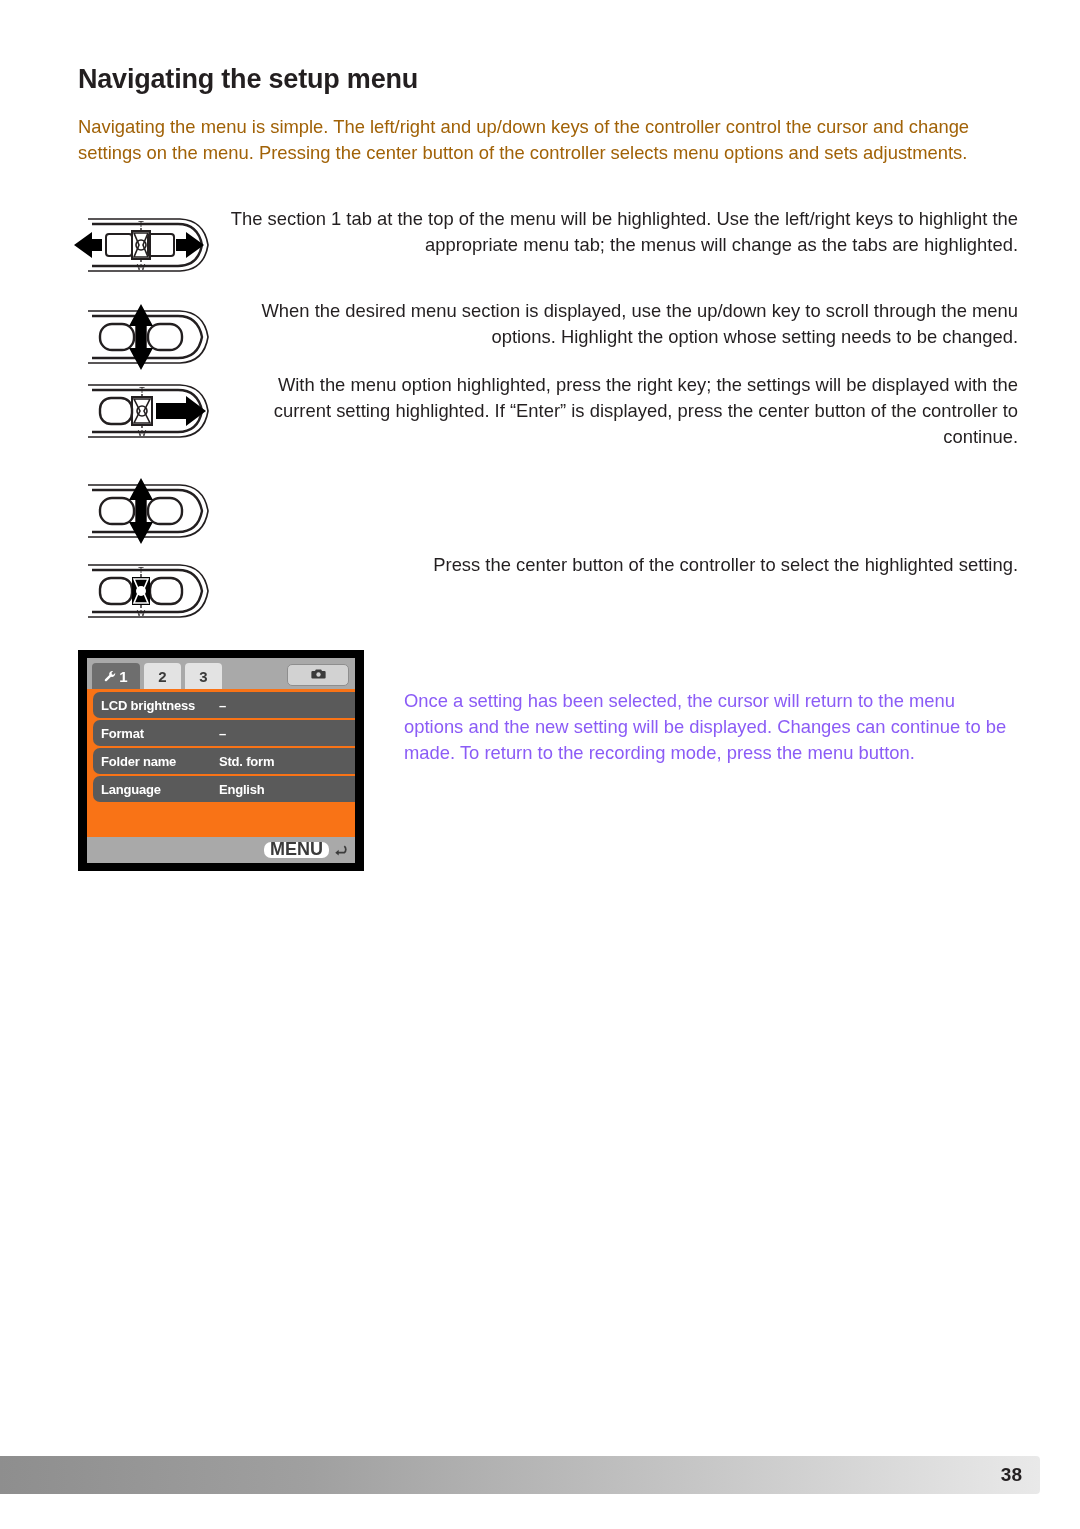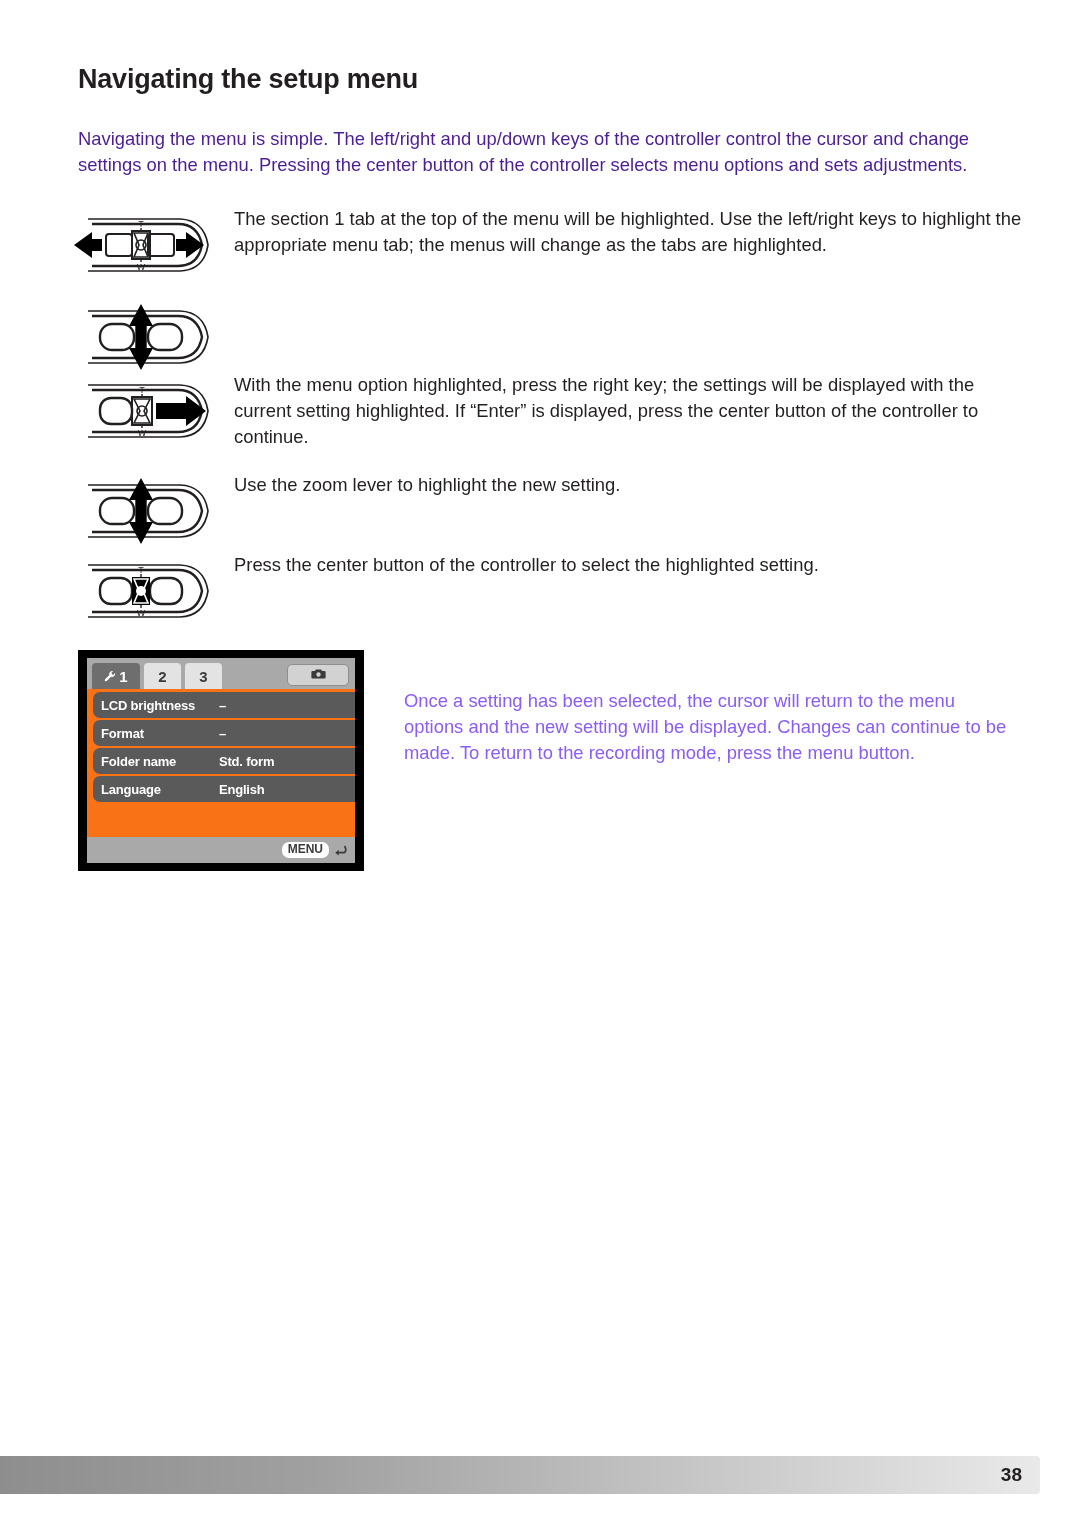--- a/index.html
+++ b/index.html
@@ -24,25 +24,25 @@
     font-size: 27px;
     font-weight: bold;
     letter-spacing: -0.2px;
     color: #231f20;
   }
 
   
   .intro {
     position: absolute;
     left: 78px;
-    top: 126px;
+    top: 114px;
     width: 930px;
     font-size: 18.4px;
     line-height: 26px;
-    color: #4c1d95;
+    color: #a16207;
   }
 
   
   .steps {
     position: absolute;
     left: 0;
     top: 206px;
     width: 1080px;
   }
   .step {
@@ -50,25 +50,26 @@
     display: flex;
     align-items: flex-start;
   }
   .step-icon {
     width: 140px;
     min-width: 140px;
     margin-left: 70px;
     padding-top: 4px;
   }
   .step-text {
-    margin-left: 24px;
+    margin-left: 8px;
     width: 800px;
     font-size: 18.4px;
     line-height: 26px;
     color: #231f20;
+    text-align: right;
   }
 
   .s1 { height: 92px; }
   .s2 { height: 74px; }
   .s3 { height: 100px; }
   .s4 { height: 80px; }
   .s5 { height: 80px; }
 
   svg.lever { display: block; }
 
@@ -161,21 +162,21 @@
     height: 26px;
     background: #a9a9a9;
     display: flex;
     align-items: center;
     justify-content: flex-end;
     padding-right: 8px;
   }
   .menu-badge {
     background: #ffffff;
     color: #3b3b3b;
-    font-size: 12px;
+    font-size: 18px;
     font-weight: bold;
     border-radius: 7px;
     padding: 1px 6px 2px 6px;
     letter-spacing: 0px;
     line-height: 13px;
   }
   .ret-arrow {
     margin-left: 4px;
     display: flex;
     align-items: center;
@@ -253,20 +254,21 @@
       <svg class="lever" width="140" height="70" viewBox="0 0 140 70">
         <path d="M22 14 H108 Q128 14 132 35 Q128 56 108 56 H22" fill="none" stroke="#231f20" stroke-width="2.4"></path>
         <path d="M18 9 H110 Q134 10 138 35 Q134 60 110 61 H18" fill="none" stroke="#231f20" stroke-width="1.6"></path>
         <rect x="30" y="22" width="34" height="26" rx="12" fill="none" stroke="#231f20" stroke-width="2.4"></rect>
         <rect x="78" y="22" width="34" height="26" rx="12" fill="none" stroke="#231f20" stroke-width="2.4"></rect>
         <rect x="66" y="24" width="10" height="22" fill="none" stroke="#231f20" stroke-width="1.6"></rect>
 
         <path d="M71 2 L83 24 L76 24 L76 46 L83 46 L71 68 L59 46 L66 46 L66 24 L59 24 Z" fill="#000000"></path>
       </svg>
     </div>
+    <div class="step-text">When the desired menu section is displayed, use the up/down key to scroll through the menu options. Highlight the option whose setting needs to be changed.</div>
   </div>
 
   <div class="step s3">
     <div class="step-icon">
       <svg class="lever" width="140" height="70" viewBox="0 0 140 70">
         <path d="M22 14 H108 Q128 14 132 35 Q128 56 108 56 H22" fill="none" stroke="#231f20" stroke-width="2.4"></path>
         <path d="M18 9 H110 Q134 10 138 35 Q134 60 110 61 H18" fill="none" stroke="#231f20" stroke-width="1.6"></path>
         <rect x="30" y="22" width="32" height="26" rx="11" fill="none" stroke="#231f20" stroke-width="2.4"></rect>
         <rect x="62" y="21" width="20" height="28" fill="none" stroke="#231f20" stroke-width="2"></rect>
         <path d="M64 23 L80 23 L74 35 L80 47 L64 47 L70 35 Z" fill="none" stroke="#231f20" stroke-width="1.6"></path>
@@ -286,21 +288,20 @@
     <div class="step-icon">
       <svg class="lever" width="140" height="70" viewBox="0 0 140 70">
         <path d="M22 14 H108 Q128 14 132 35 Q128 56 108 56 H22" fill="none" stroke="#231f20" stroke-width="2.4"></path>
         <path d="M18 9 H110 Q134 10 138 35 Q134 60 110 61 H18" fill="none" stroke="#231f20" stroke-width="1.6"></path>
         <rect x="30" y="22" width="34" height="26" rx="12" fill="none" stroke="#231f20" stroke-width="2.4"></rect>
         <rect x="78" y="22" width="34" height="26" rx="12" fill="none" stroke="#231f20" stroke-width="2.4"></rect>
         <rect x="66" y="24" width="10" height="22" fill="none" stroke="#231f20" stroke-width="1.6"></rect>
         <path d="M71 2 L83 24 L76 24 L76 46 L83 46 L71 68 L59 46 L66 46 L66 24 L59 24 Z" fill="#000000"></path>
       </svg>
     </div>
-    <div class="step-text">Use the zoom lever to highlight the new setting.</div>
   </div>
 
   <div class="step s5">
     <div class="step-icon">
       <svg class="lever" width="140" height="70" viewBox="0 0 140 70">
         <path d="M22 14 H108 Q128 14 132 35 Q128 56 108 56 H22" fill="none" stroke="#231f20" stroke-width="2.4"></path>
         <path d="M18 9 H110 Q134 10 138 35 Q134 60 110 61 H18" fill="none" stroke="#231f20" stroke-width="1.6"></path>
         <rect x="30" y="22" width="32" height="26" rx="11" fill="none" stroke="#231f20" stroke-width="2.4"></rect>
         <rect x="80" y="22" width="32" height="26" rx="11" fill="none" stroke="#231f20" stroke-width="2.4"></rect>
 

